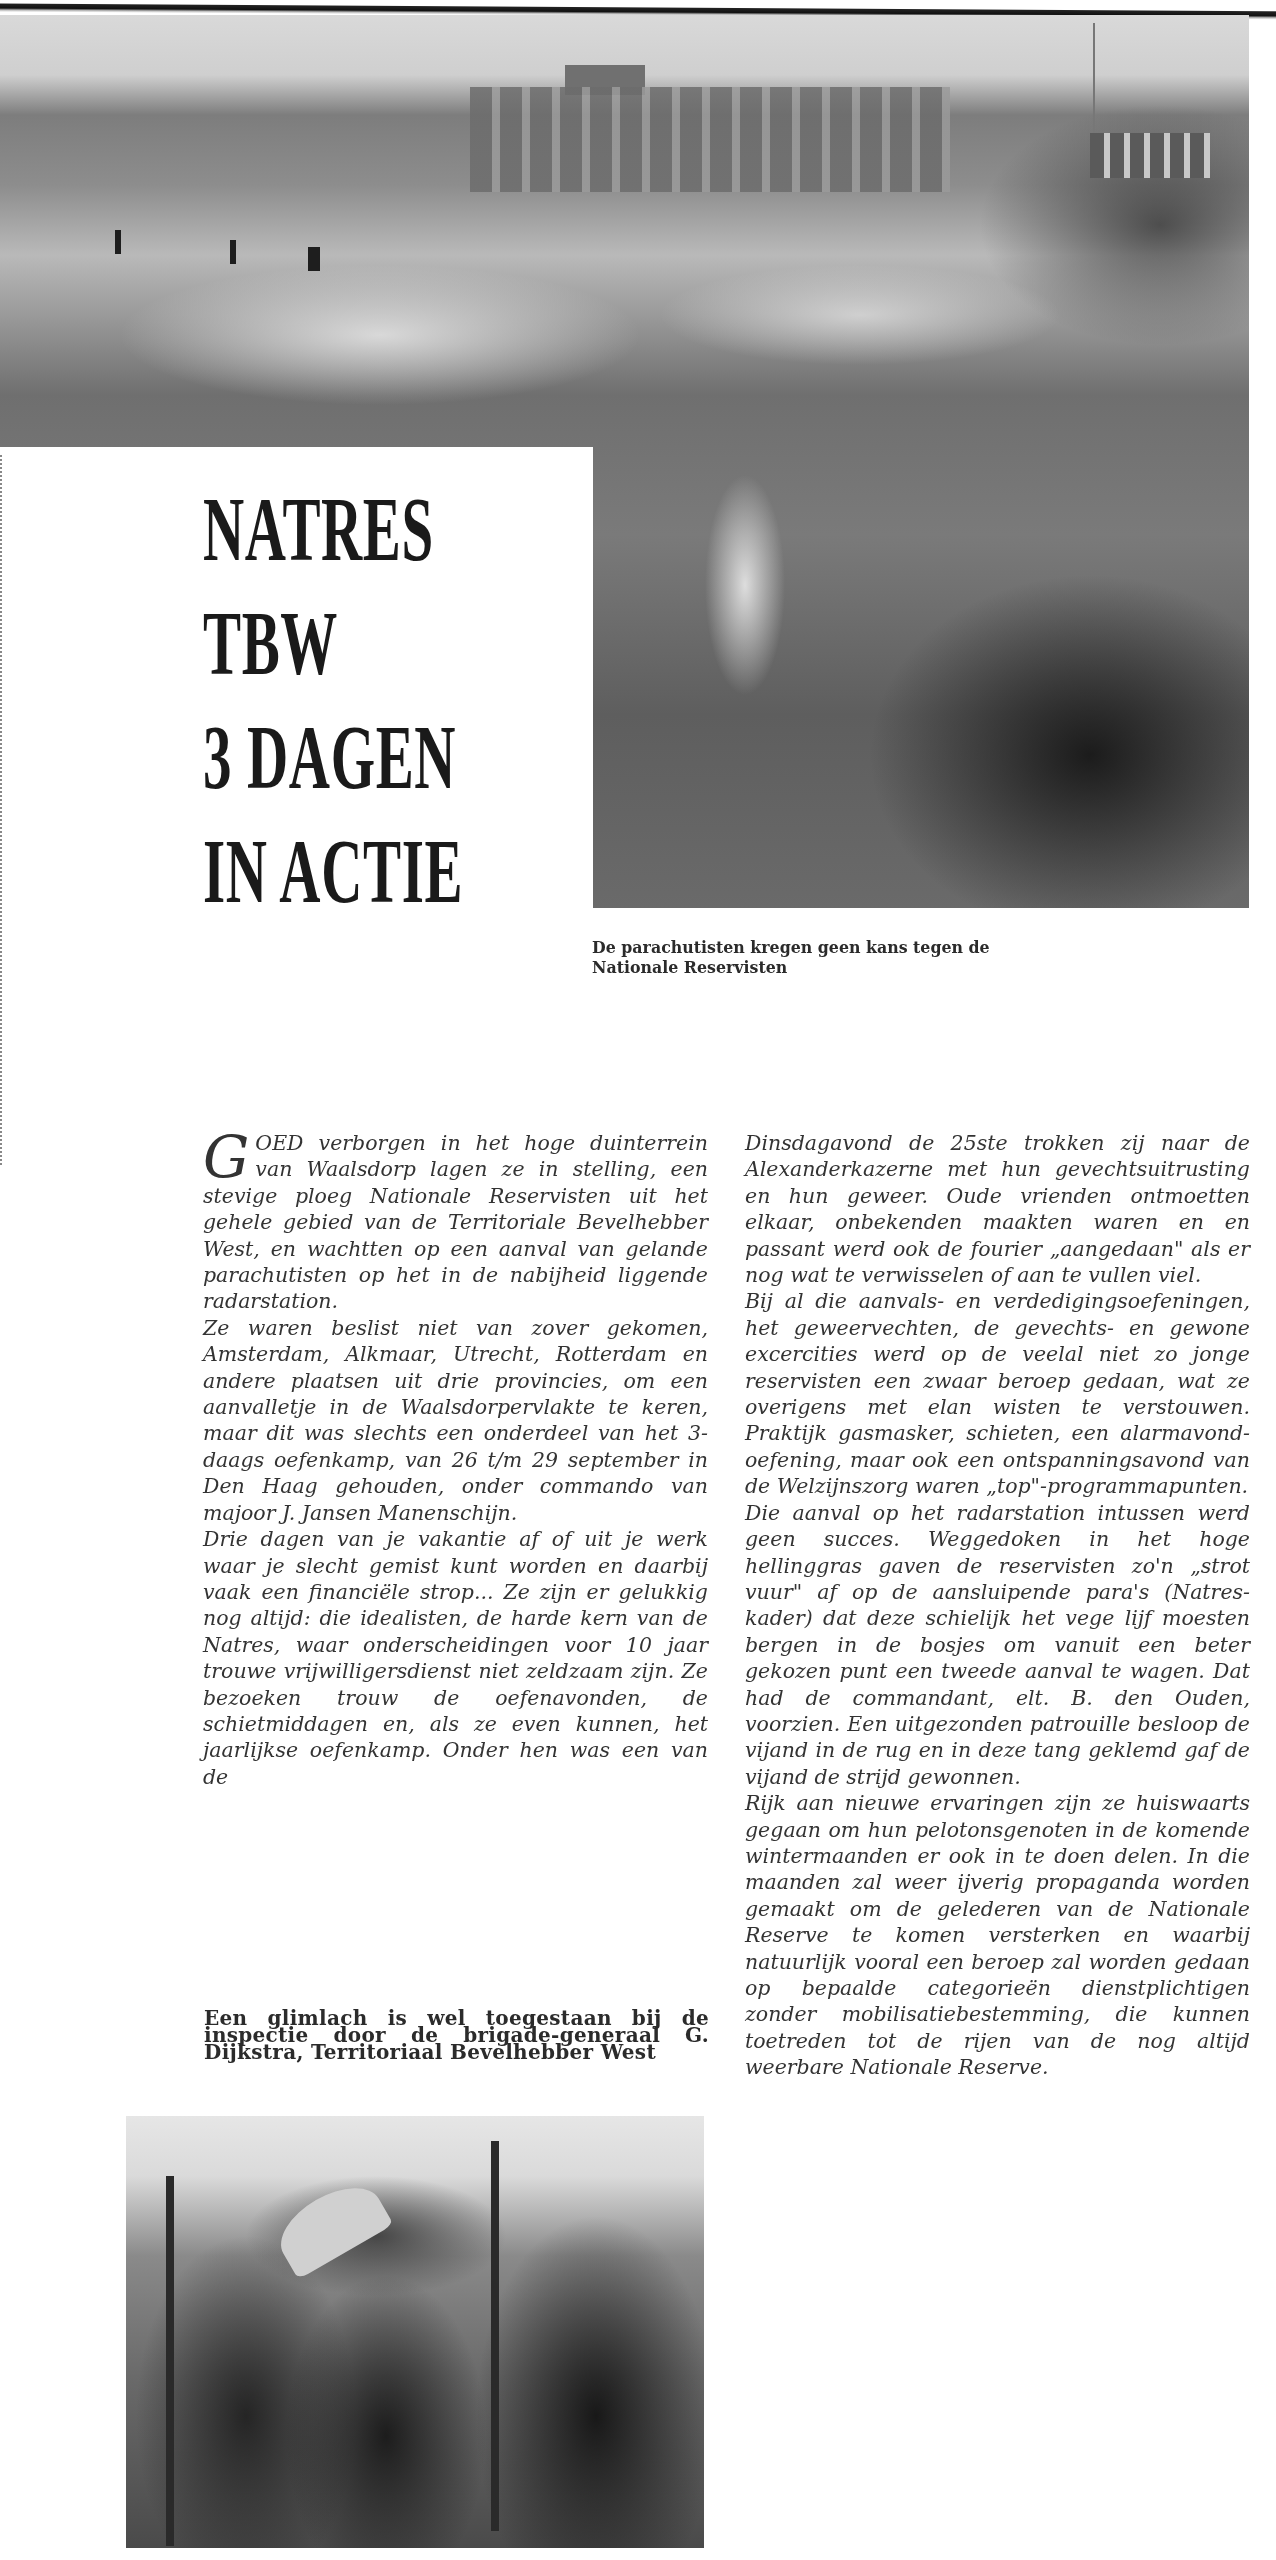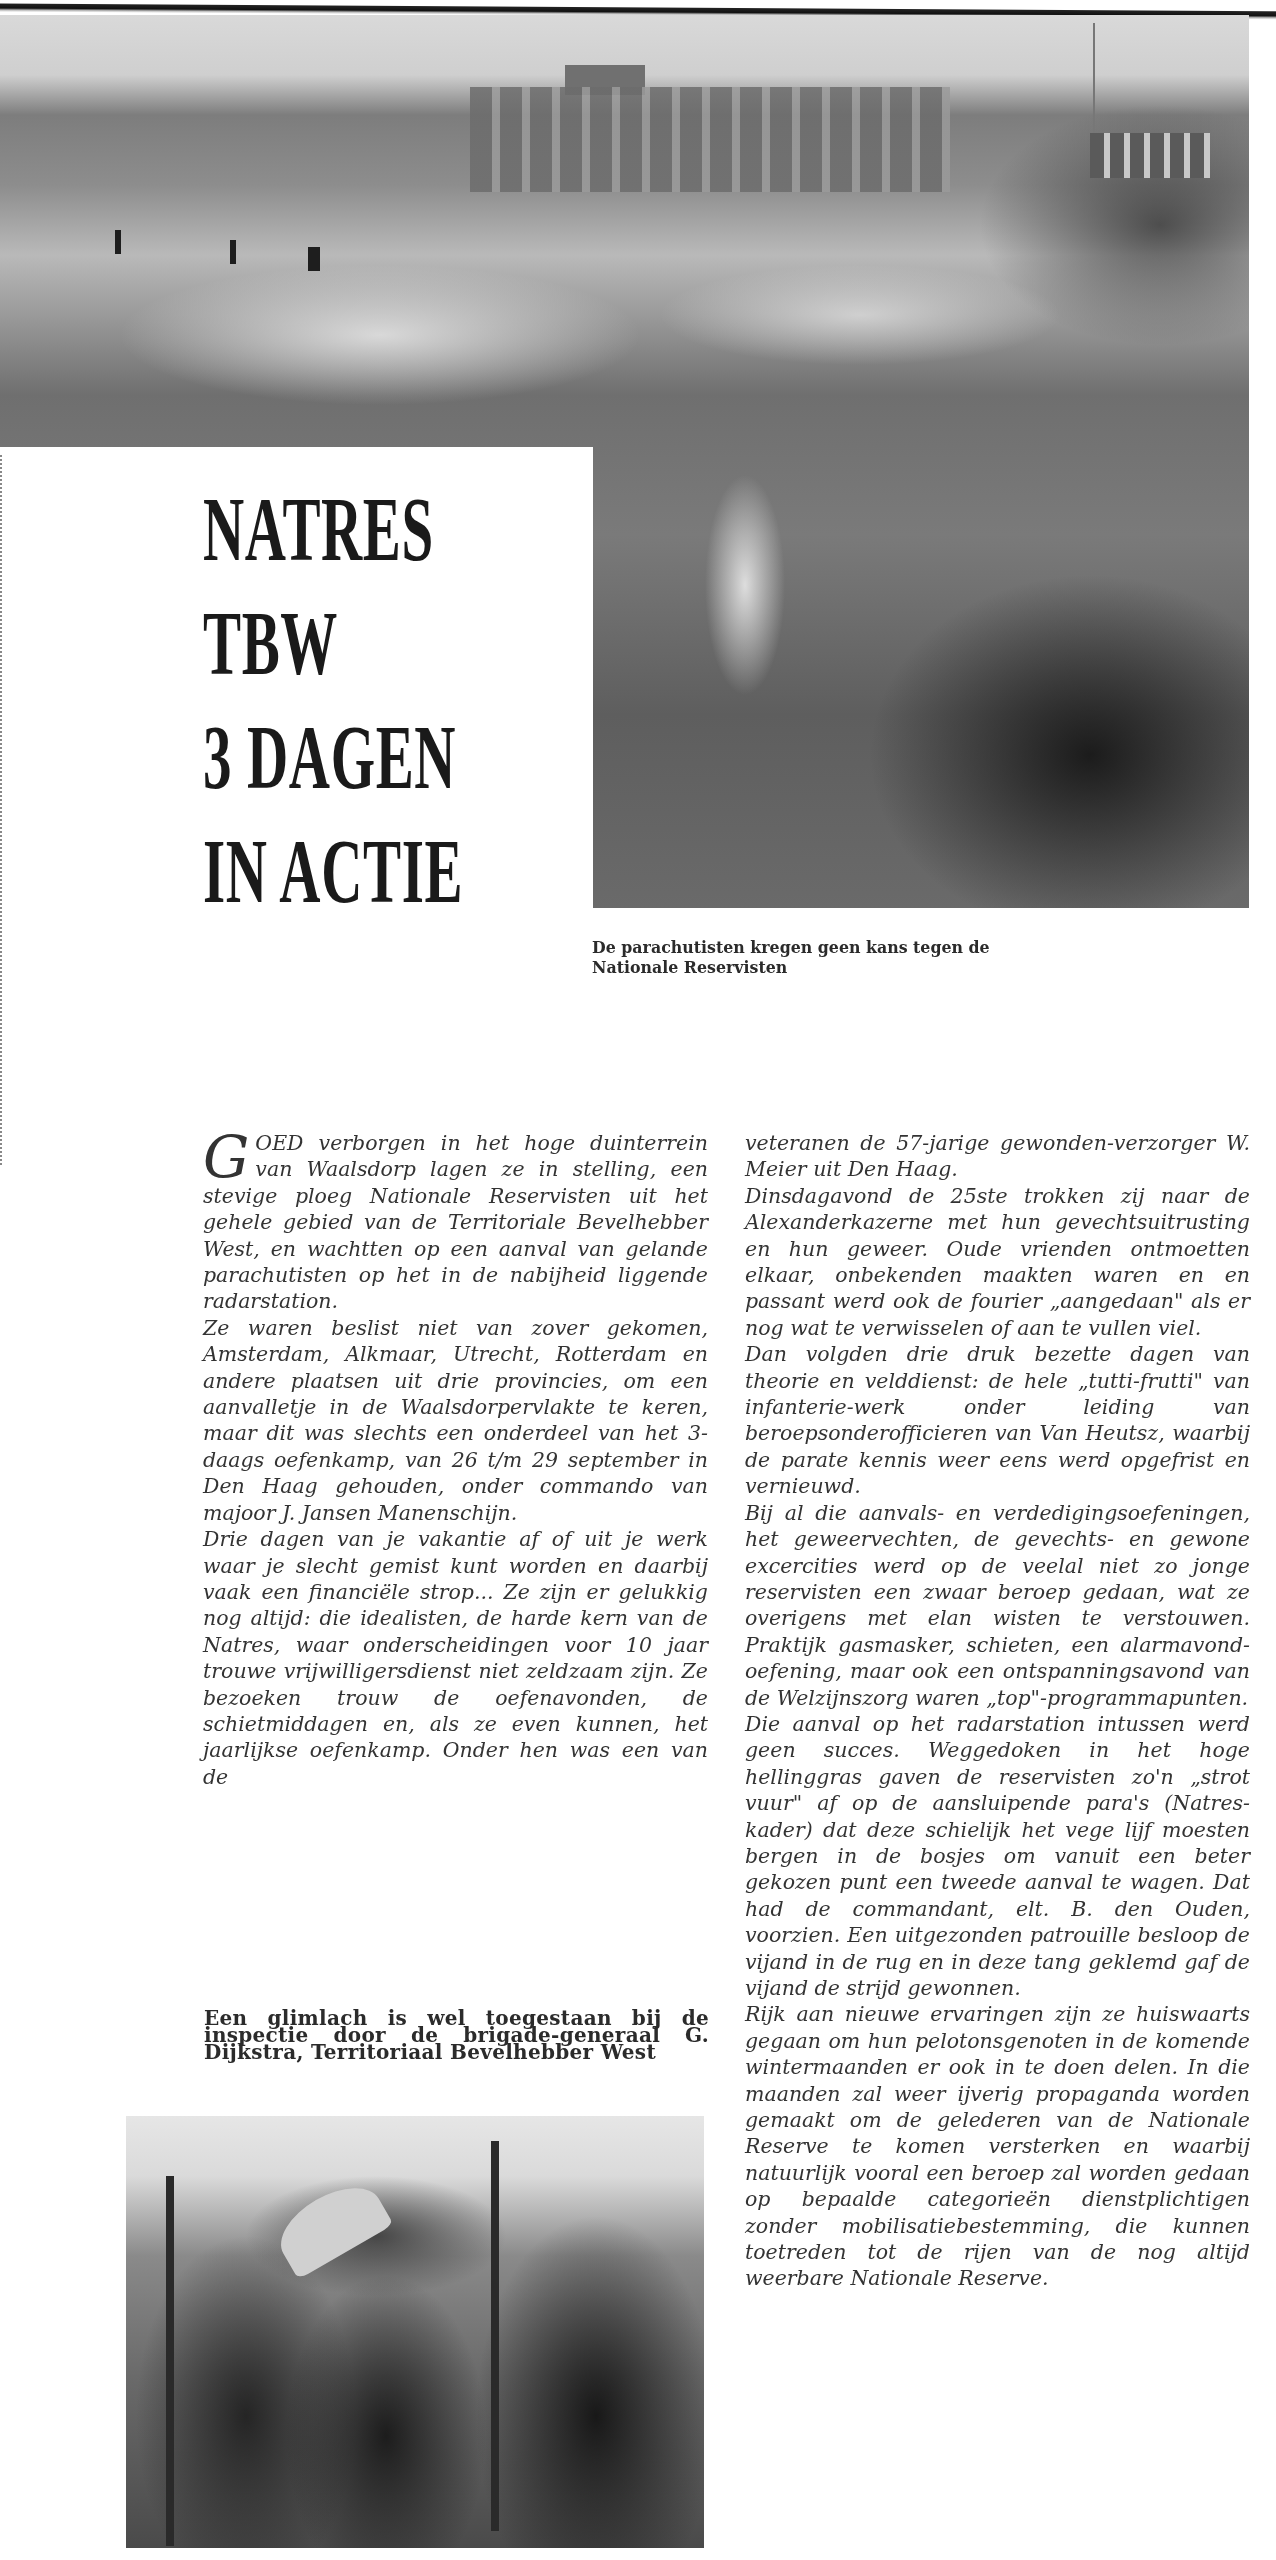--- a/index.html
+++ b/index.html
@@ -127,23 +127,21 @@
 
 <p class="caption caption-top">De parachutisten kregen geen kans tegen de Nationale Reservisten</p>
 
 <div class="column col-left">
   <p><span class="dropcap">G</span><span>OED verborgen in het hoge duinterrein van Waalsdorp lagen ze in stelling, een stevige ploeg Nationale Reservisten uit het gehele gebied van de Territoriale Bevelhebber West, en wachtten op een aanval van gelande parachutisten op het in de nabijheid liggende radarstation.</span></p>
   <p>Ze waren beslist niet van zover gekomen, Amsterdam, Alkmaar, Utrecht, Rotterdam en andere plaatsen uit drie provincies, om een aanvalletje in de Waalsdorpervlakte te keren, maar dit was slechts een onderdeel van het 3-daags oefenkamp, van 26 t/m 29 september in Den Haag gehouden, onder commando van majoor J. Jansen Manenschijn.</p>
   <p>Drie dagen van je vakantie af of uit je werk waar je slecht gemist kunt worden en daarbij vaak een financiële strop... Ze zijn er gelukkig nog altijd: die idealisten, de harde kern van de Natres, waar onderscheidingen voor 10 jaar trouwe vrijwilligersdienst niet zeldzaam zijn. Ze bezoeken trouw de oefenavonden, de schietmiddagen en, als ze even kunnen, het jaarlijkse oefenkamp. Onder hen was een van de</p>
 </div>
 
 <div class="column col-right">
-  <p>veteranen de 57-jarige gewonden-verzorger W. Meier uit Den Haag.</p>
   <p>Dinsdagavond de 25ste trokken zij naar de Alexanderkazerne met hun gevechtsuitrusting en hun geweer. Oude vrienden ontmoetten elkaar, onbekenden maakten waren en en passant werd ook de fourier „aangedaan" als er nog wat te verwisselen of aan te vullen viel.</p>
-  <p>Dan volgden drie druk bezette dagen van theorie en velddienst: de hele „tutti-frutti" van infanterie-werk onder leiding van beroepsonderofficieren van Van Heutsz, waarbij de parate kennis weer eens werd opgefrist en vernieuwd.</p>
   <p>Bij al die aanvals- en verdedigingsoefeningen, het geweervechten, de gevechts- en gewone excercities werd op de veelal niet zo jonge reservisten een zwaar beroep gedaan, wat ze overigens met elan wisten te verstouwen. Praktijk gasmasker, schieten, een alarmavond-oefening, maar ook een ontspanningsavond van de Welzijnszorg waren „top"-programmapunten.</p>
   <p>Die aanval op het radarstation intussen werd geen succes. Weggedoken in het hoge hellinggras gaven de reservisten zo'n „strot vuur" af op de aansluipende para's (Natres-kader) dat deze schielijk het vege lijf moesten bergen in de bosjes om vanuit een beter gekozen punt een tweede aanval te wagen. Dat had de commandant, elt. B. den Ouden, voorzien. Een uitgezonden patrouille besloop de vijand in de rug en in deze tang geklemd gaf de vijand de strijd gewonnen.</p>
   <p>Rijk aan nieuwe ervaringen zijn ze huiswaarts gegaan om hun pelotonsgenoten in de komende wintermaanden er ook in te doen delen. In die maanden zal weer ijverig propaganda worden gemaakt om de gelederen van de Nationale Reserve te komen versterken en waarbij natuurlijk vooral een beroep zal worden gedaan op bepaalde categorieën dienstplichtigen zonder mobilisatiebestemming, die kunnen toetreden tot de rijen van de nog altijd weerbare Nationale Reserve.</p>
 </div>
 
 <p class="caption caption-bottom">Een glimlach is wel toegestaan bij de inspectie door de brigade-generaal G. Dijkstra, Territoriaal Bevelhebber West</p>
 
 <div class="photo photo-bottom">
   <div class="rifle" style="left:40px;top:60px;height:370px;"></div>
   <div class="rifle" style="left:365px;top:25px;height:390px;"></div>

